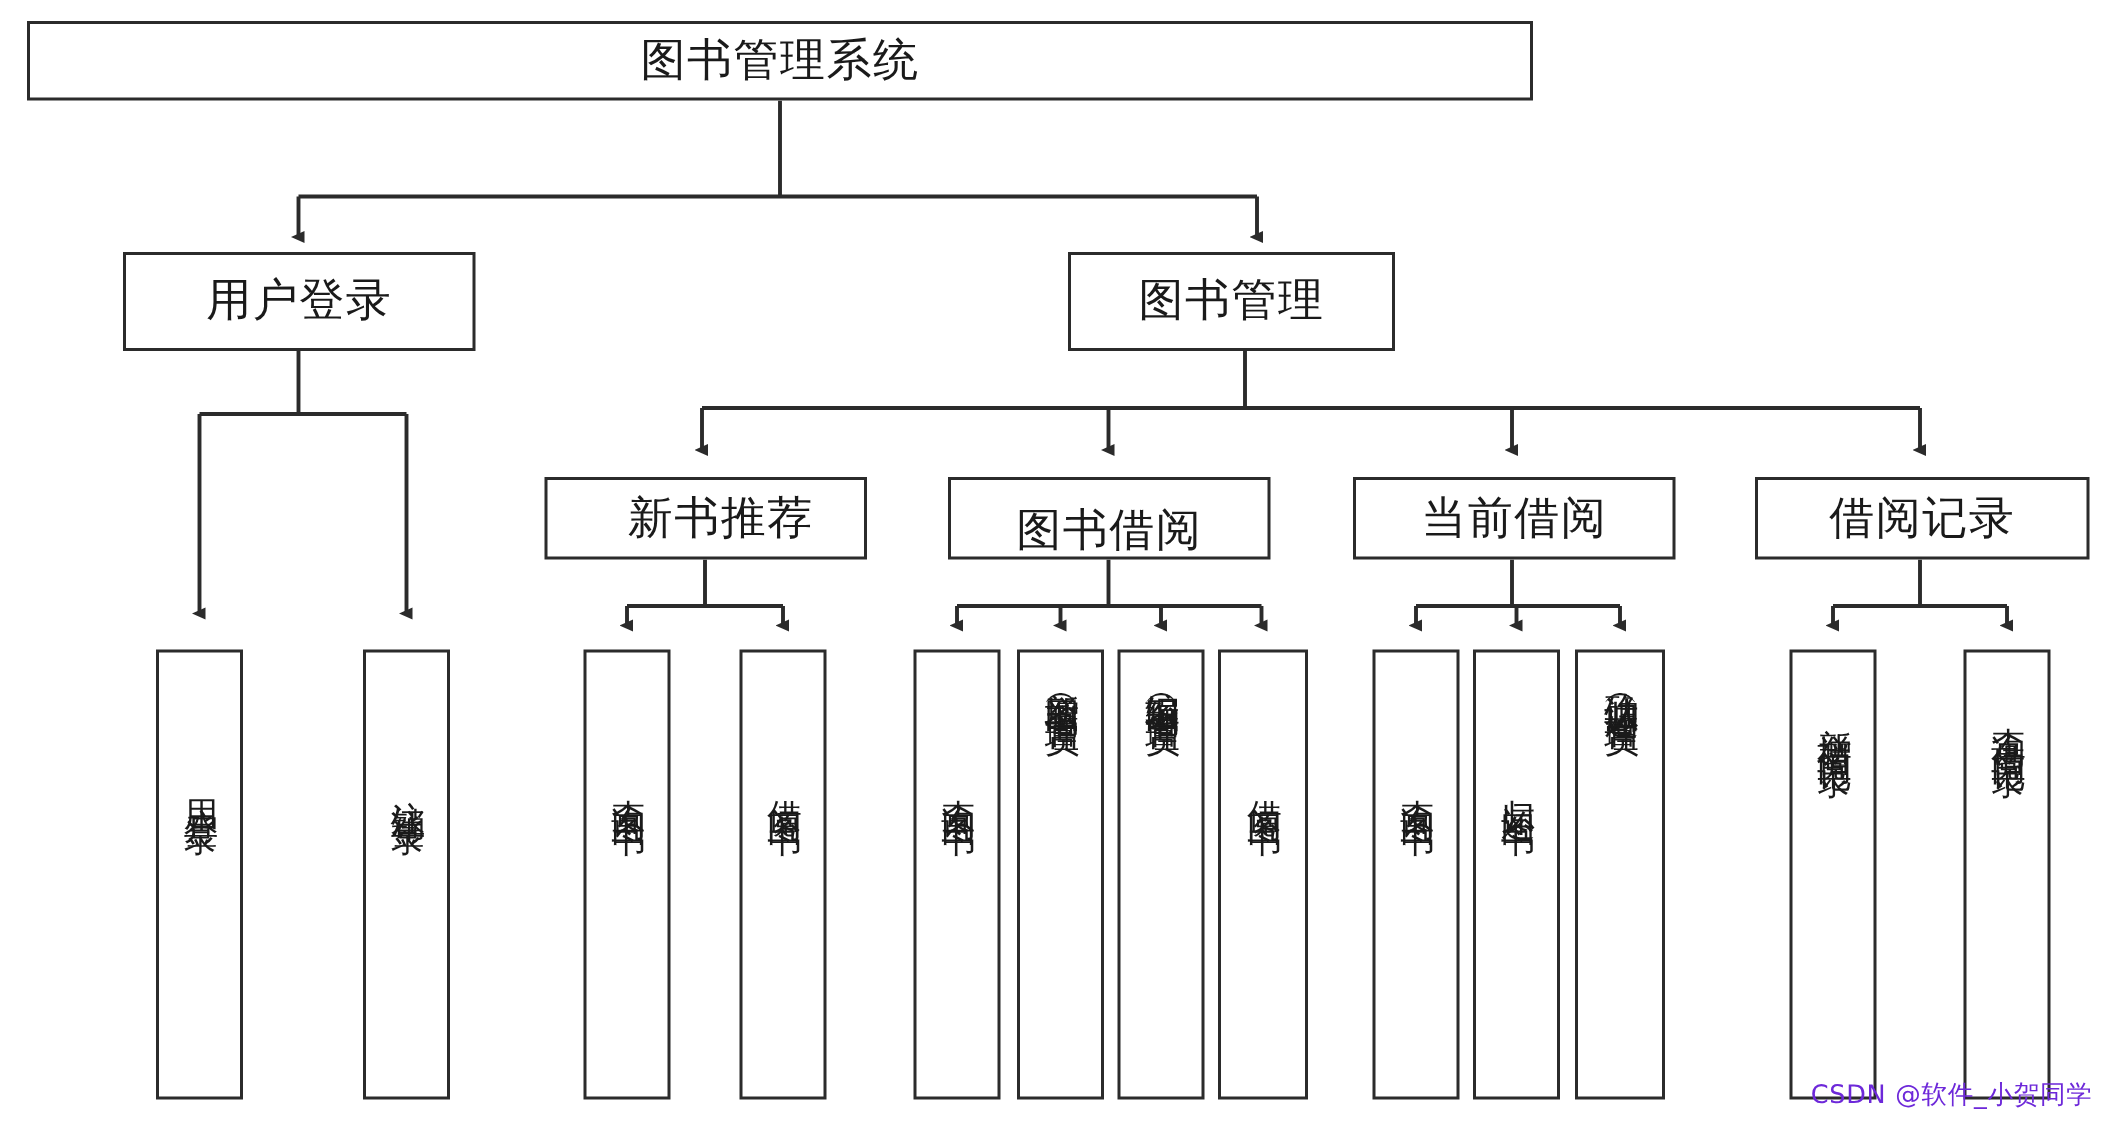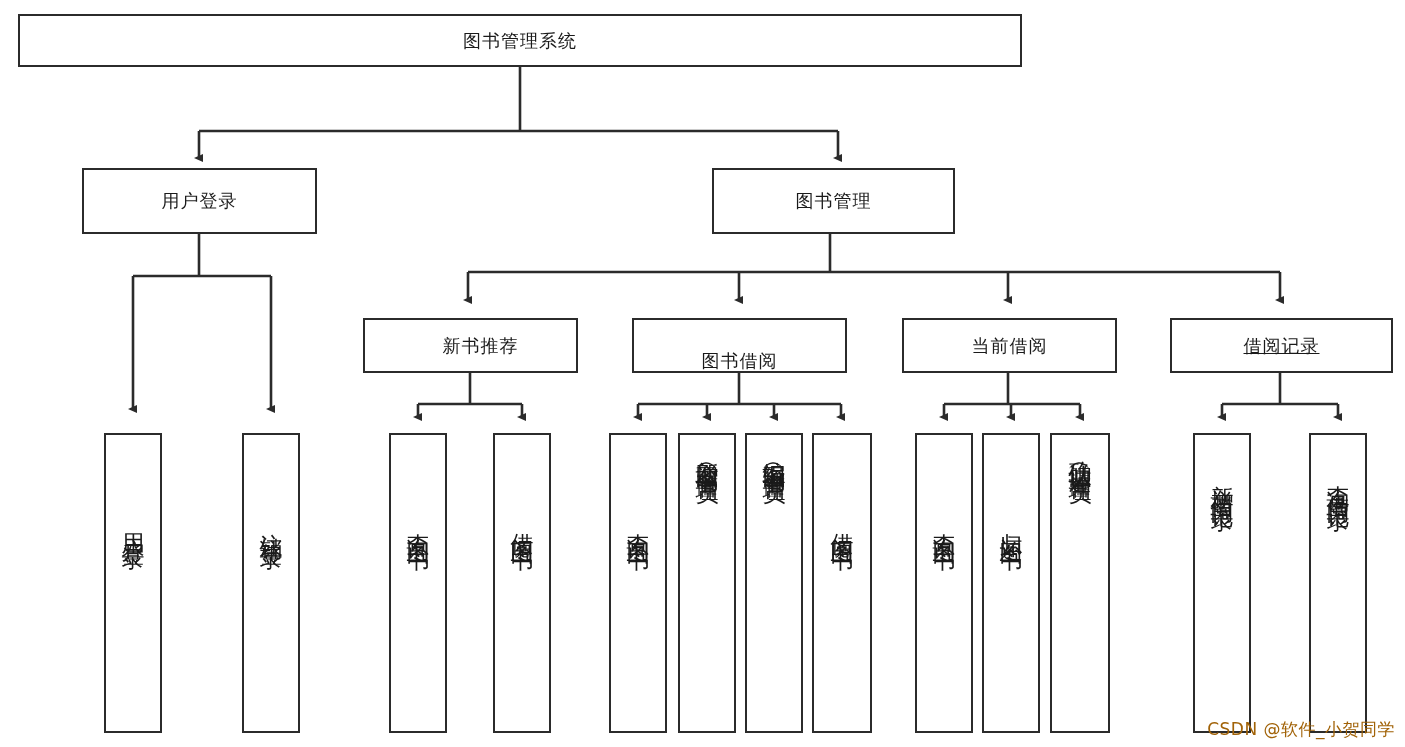--- a/index.html
+++ b/index.html
@@ -35,21 +35,21 @@
     justify-content: center;
     color: #1a1a1a;
   }
   .node .label {
     display: block;
     text-align: center;
     line-height: 1.18;
   }
   
   .node.horiz .label {
-    font-size: 18px;
+    font-size: 30px;
     letter-spacing: 1px;
     white-space: nowrap;
   }
   
   .node.vert {
     align-items: flex-start;
     justify-content: center;
     padding-top: 16px;
   }
   .node.vert .label {
@@ -64,21 +64,21 @@
     padding-top: 8px;
   }
   .node.vert.tall-text .label {
     letter-spacing: 3px;
   }
   #watermark {
     position: absolute;
     right: 10px;
     bottom: 6px;
     font-size: 17px;
-    color: #a16207;
+    color: #6d28d9;
     letter-spacing: 0.5px;
     white-space: nowrap;
     user-select: none;
   }
 </style>
 </head>
 <body>
 
 <div id="diagram-root">
 
@@ -132,34 +132,34 @@
     </g>
   </svg>
 
   <div class="node horiz" style="left:18px; top:14px; width:1004px; height:53px;">
     <span class="label">图书管理系统</span>
   </div>
 
   <div class="node horiz" style="left:82px; top:168px; width:235px; height:66px;">
     <span class="label">用户登录</span>
   </div>
-  <div class="node horiz" style="left:712px; top:168px; width:243px; height:66px;">
+  <div class="node horiz" style="left:712px; top:168px; width:218px; height:66px;">
     <span class="label">图书管理</span>
   </div>
 
   <div class="node horiz" style="left:363px; top:318px; width:215px; height:55px;padding-left:20px;">
     <span class="label">新书推荐</span>
   </div>
   <div class="node horiz" style="left:632px; top:318px; width:215px; height:55px;align-items:flex-end;">
     <span class="label">图书借阅</span>
   </div>
   <div class="node horiz" style="left:902px; top:318px; width:215px; height:55px;">
     <span class="label">当前借阅</span>
   </div>
-  <div class="node horiz" style="left:1170px; top:318px; width:223px; height:55px;text-decoration:underline;">
+  <div class="node horiz" style="left:1170px; top:318px; width:223px; height:55px;">
     <span class="label">借阅记录</span>
   </div>
 
   <div class="node vert" style="left:104px; top:433px; width:58px; height:300px; padding-top:80px;">
     <span class="label">用户登录</span>
   </div>
   <div class="node vert" style="left:242px; top:433px; width:58px; height:300px; padding-top:80px;">
     <span class="label">注销登录</span>
   </div>
 

